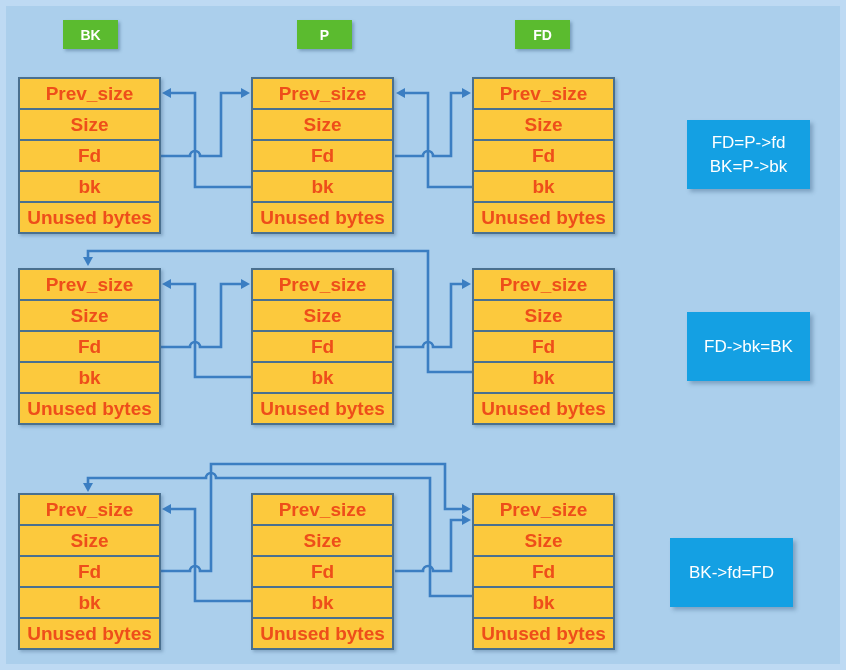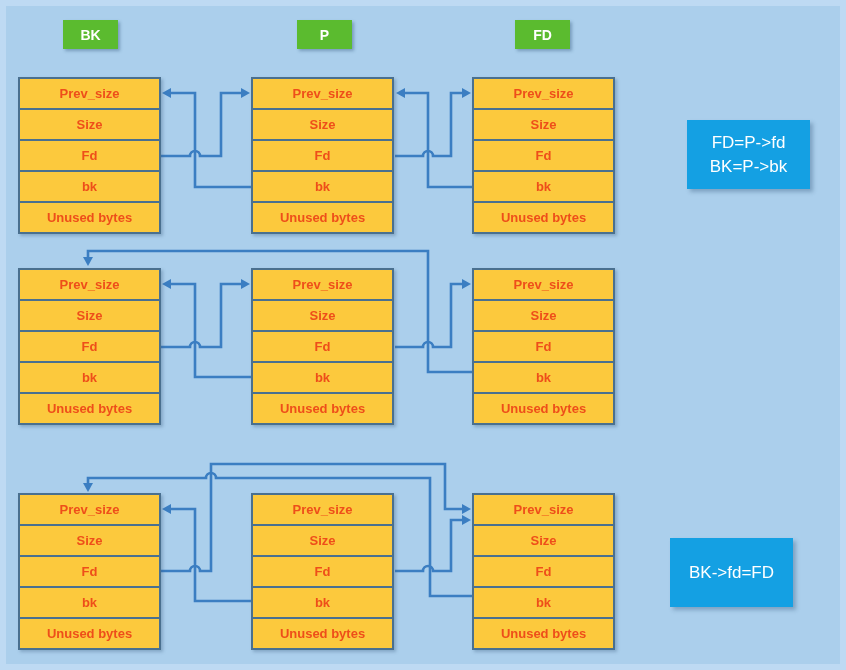--- a/index.html
+++ b/index.html
@@ -44,21 +44,21 @@
     display:grid;
     grid-template-rows:repeat(5,1fr);
     gap:2px;padding:2px;
     box-sizing:border-box;
     box-shadow:2px 2px 3px rgba(60,95,130,0.35);
     z-index:2;
   }
   .cell{
     background:var(--chunk_fill);
     color:var(--chunk_text);
-    font-weight:bold;font-size:13px;
+    font-weight:bold;font-size:19px;
     display:flex;align-items:center;justify-content:center;
     white-space:nowrap;
   }
   .callout{
     position:absolute;
     width:123px;height:69px;
     background:var(--callout_blue);
     color:var(--white);
     font-weight:normal;font-size:17px;
     display:flex;flex-direction:column;align-items:center;justify-content:center;
@@ -148,20 +148,23 @@
     <div class="cell">Size</div>
     <div class="cell">Fd</div>
     <div class="cell">bk</div>
     <div class="cell">Unused bytes</div>
   </div>
 
   <div class="callout" style="left:687px;top:120px">
     <div>FD=P-&gt;fd</div>
     <div>BK=P-&gt;bk</div>
   </div>
+  <div class="callout" style="left:687px;top:312px">
+    <div>FD-&gt;bk=BK</div>
+  </div>
   <div class="callout" style="left:670px;top:538px">
     <div>BK-&gt;fd=FD</div>
   </div>
 
   <svg class="arrows" viewBox="0 0 846 670">
     <g>
       <path class="arrow-path" d="M 161 156 L 190 156 A 5 5 0 0 1 200 156 L 221 156 L 221 93 L 246 93"></path>
       <polygon class="arrow-head" points="250,93 241,88 241,98"></polygon>
       <path class="arrow-path" d="M 251 187 L 195 187 L 195 93 L 166 93"></path>
       <polygon class="arrow-head" points="162,93 171,88 171,98"></polygon>

